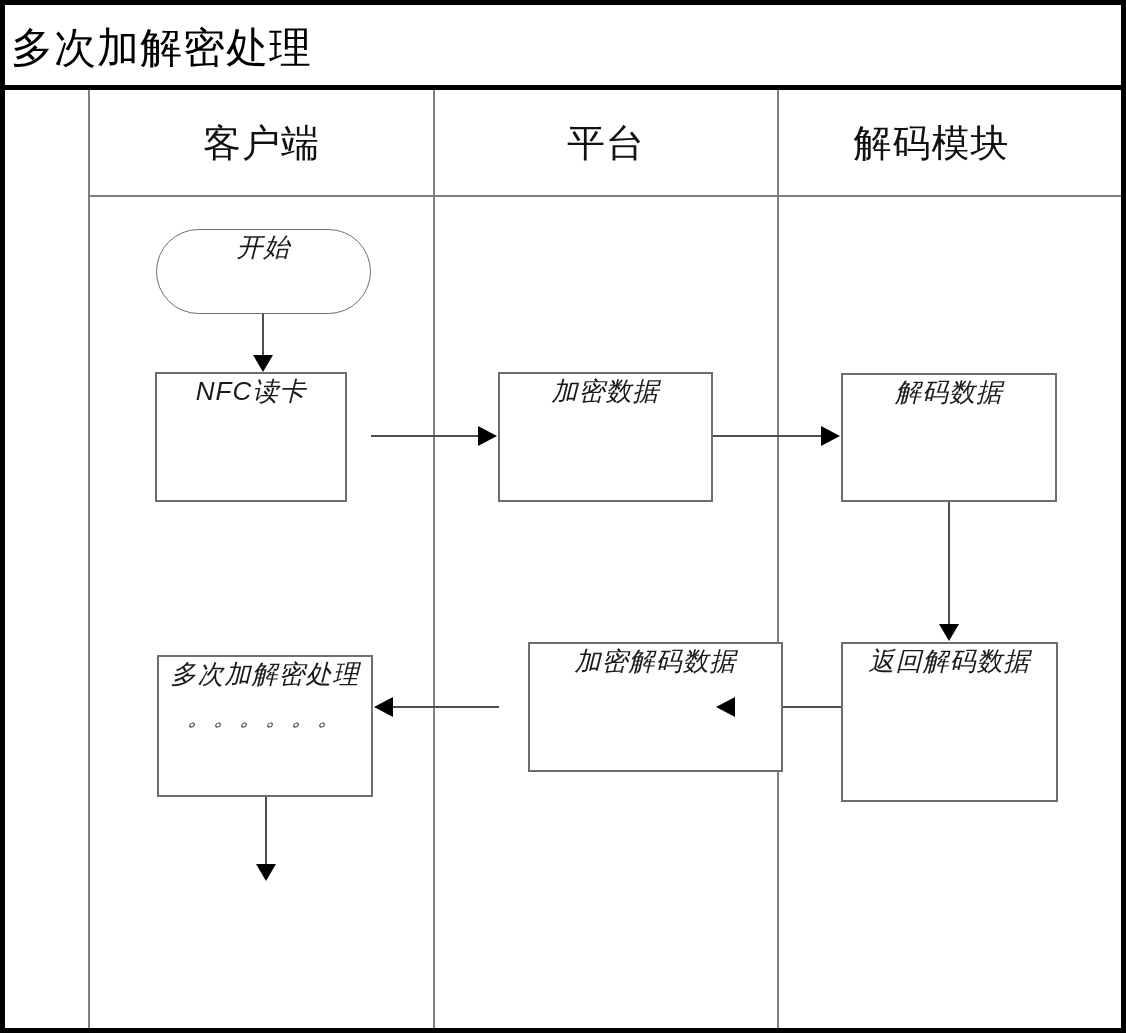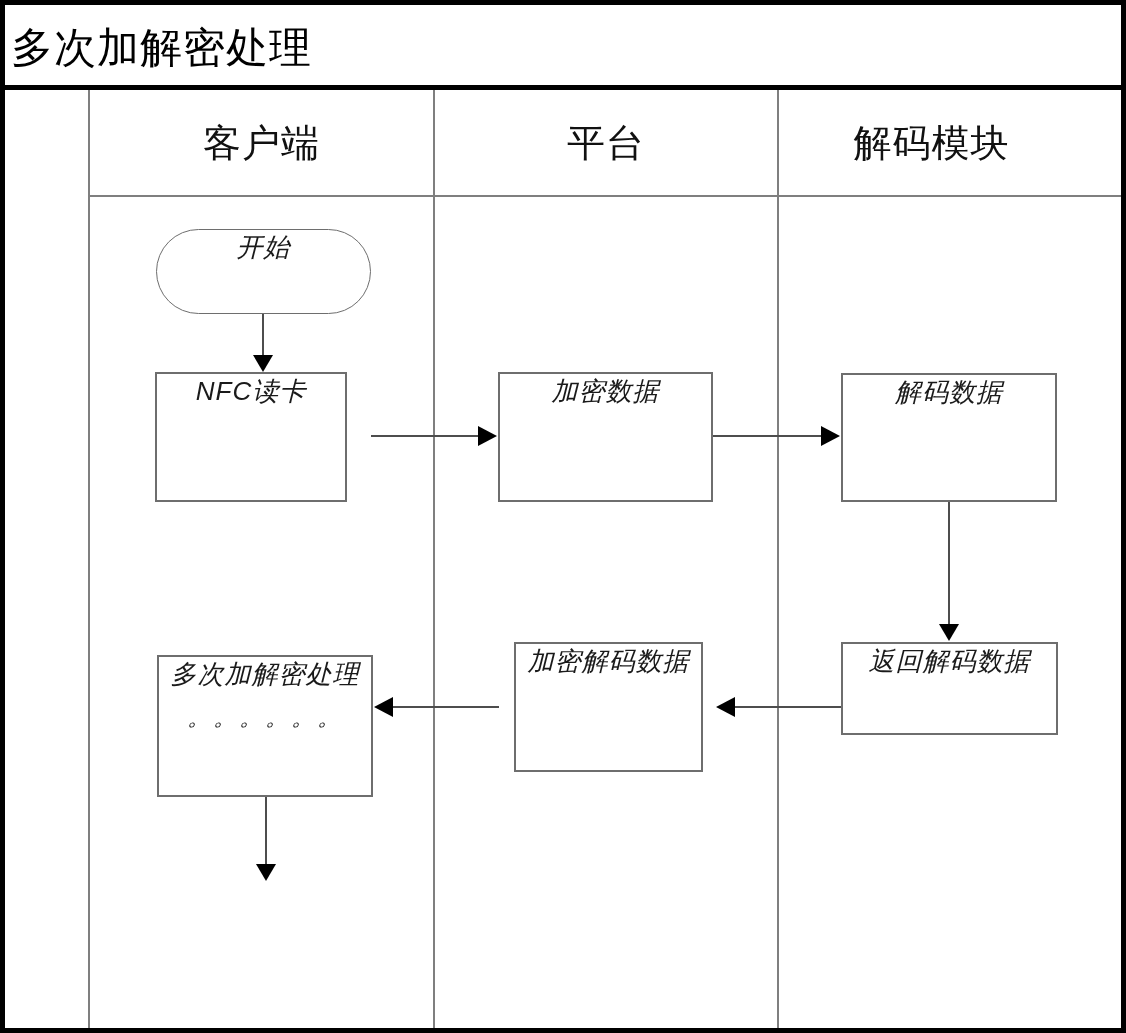--- a/index.html
+++ b/index.html
@@ -79,25 +79,25 @@
   </div>
 
   <div class="node" style="left:498px;top:372px;width:215px;height:130px;">
     <span>加密数据</span>
   </div>
 
   <div class="node" style="left:841px;top:373px;width:216px;height:129px;">
     <span>解码数据</span>
   </div>
 
-  <div class="node" style="left:841px;top:642px;width:217px;height:93px;">
+  <div class="node" style="left:841px;top:642px;width:217px;height:160px;">
     <span>返回解码数据</span>
   </div>
 
-  <div class="node" style="left:514px;top:642px;width:189px;height:130px;">
+  <div class="node" style="left:528px;top:642px;width:255px;height:130px;">
     <span>加密解码数据</span>
   </div>
 
   <div class="node" style="left:157px;top:655px;width:216px;height:142px;padding-bottom:8px;">
     <span>多次加解密处理</span>
     <span class="dots-line">。。。。。。</span>
   </div>
 
 
 </div>

